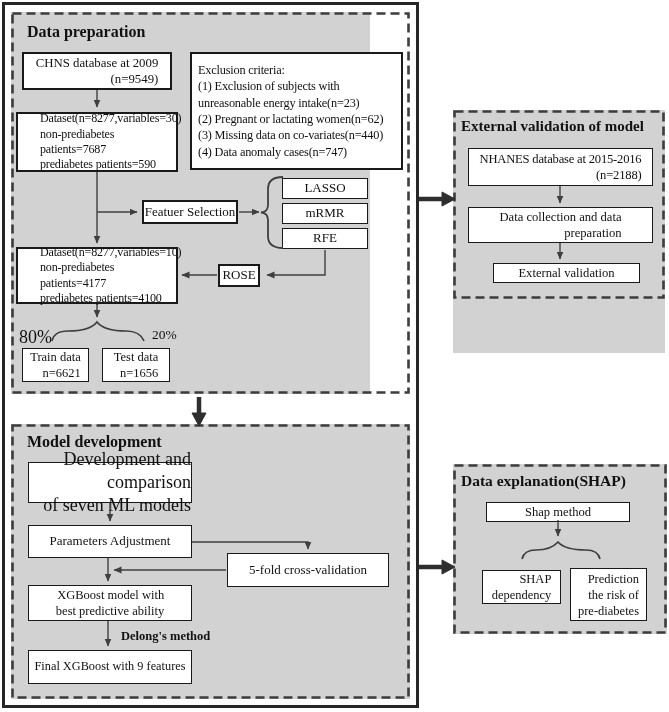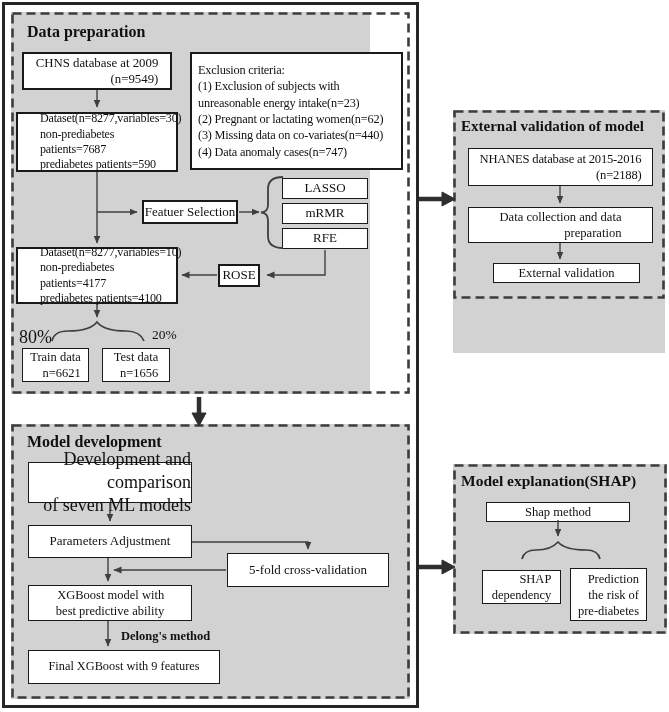--- a/index.html
+++ b/index.html
@@ -75,37 +75,37 @@
 
     <div class="nbox" style="left:17px;top:101px;width:164px;height:33px;font-size:13px">Parameters Adjustment</div>
 
     <div class="nbox" style="left:216px;top:129px;width:162px;height:34px;font-size:13px">5-fold cross-validation</div>
 
     <div class="nbox" style="left:17px;top:161px;width:164px;height:36px;font-size:12.5px">XGBoost model with
 best predictive ability</div>
 
     <div class="lbl" style="left:110px;top:205px;font-weight:bold;font-size:12.5px">Delong's method</div>
 
-    <div class="nbox" style="left:17px;top:226px;width:192px;height:34px;font-size:12.3px">Final XGBoost with 9 features</div>
+    <div class="nbox" style="left:17px;top:226px;width:164px;height:34px;font-size:12.3px">Final XGBoost with 9 features</div>
   </div>
 
   <div class="sec" style="left:453px;top:110px;width:212px;height:243px">
     <div class="sec-title t-md" style="left:8px;top:8px">External validation of model</div>
 
     <div class="nbox" style="left:15px;top:38px;width:185px;height:38px;font-size:12.6px;letter-spacing:-0.2px">NHANES database at 2015-2016
 (n=2188)</div>
 
     <div class="nbox" style="left:15px;top:97px;width:185px;height:36px;font-size:12.6px">Data collection and data
 preparation</div>
 
     <div class="nbox" style="left:40px;top:153px;width:147px;height:20px;font-size:12.6px">External validation</div>
   </div>
 
   <div class="sec" style="left:453px;top:464px;width:214px;height:170px">
-    <div class="sec-title t-md" style="left:8px;top:8px;font-size:15.5px">Model explanation(SHAP)</div>
+    <div class="sec-title t-md" style="left:8px;top:8px;font-size:15.5px">Data explanation(SHAP)</div>
 
     <div class="nbox" style="left:33px;top:38px;width:144px;height:20px;font-size:12.6px">Shap method</div>
 
     <div class="nbox" style="left:29px;top:106px;width:79px;height:34px;font-size:12.5px">SHAP
 dependency</div>
 
     <div class="nbox" style="left:117px;top:104px;width:77px;height:53px;font-size:12.5px">Prediction
 the risk of
 pre-diabetes</div>
   </div>

